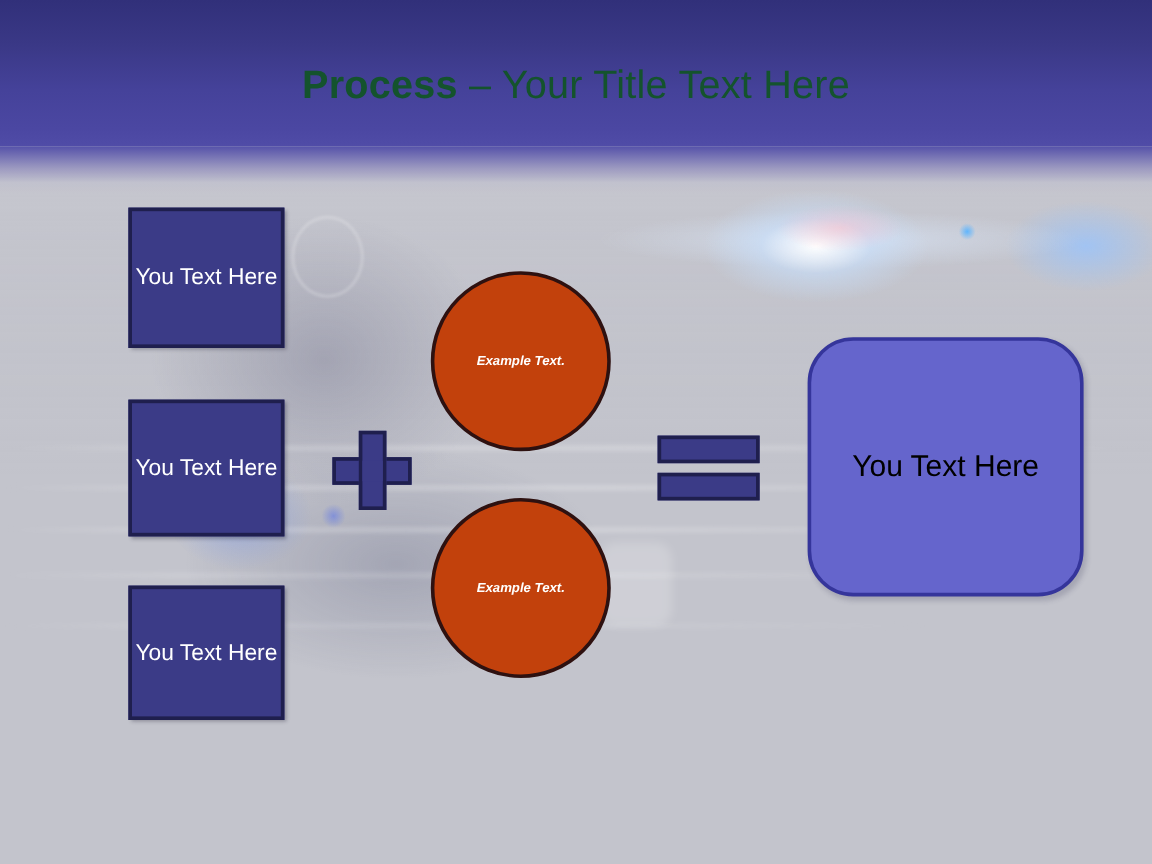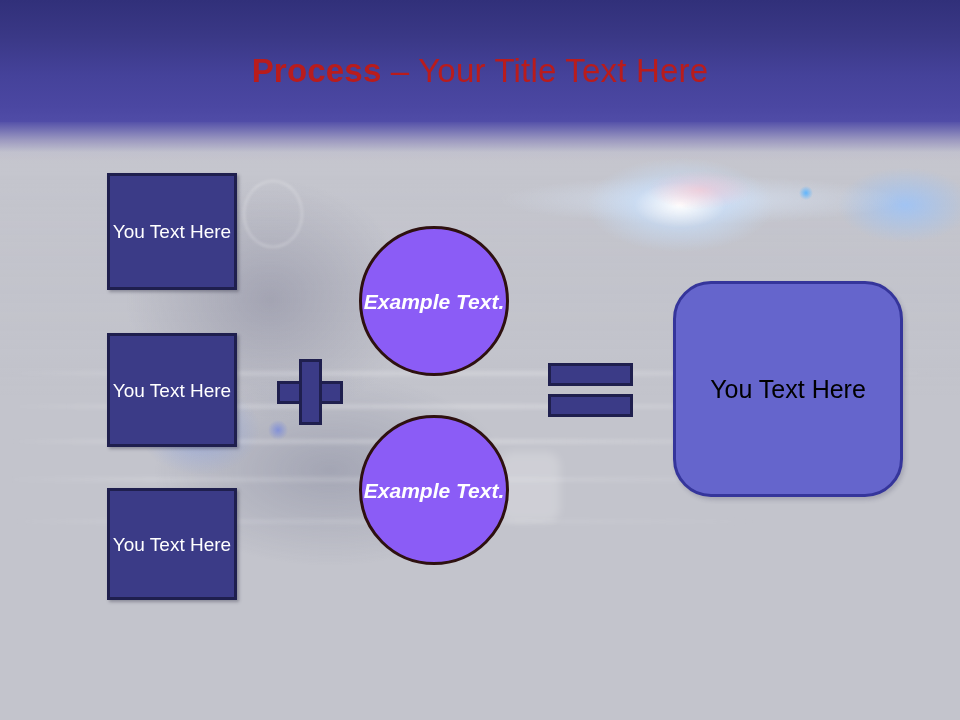--- a/index.html
+++ b/index.html
@@ -83,21 +83,21 @@
     position: absolute;
     left: 0; top: 122px;
     width: 960px; height: 40px;
     background: linear-gradient(180deg, rgba(76,72,166,0.92) 0%, rgba(120,115,180,0.55) 45%, rgba(175,172,200,0.22) 75%, rgba(195,196,204,0.0) 100%);
   }
   .title {
     position: absolute;
     left: 0; top: 51px;
     width: 960px;
     text-align: center;
-    color: #b91c1c;
+    color: #14532d;
     font-size: 33px;
     line-height: 40px;
     letter-spacing: 0.2px;
     white-space: nowrap;
   }
   .title .bold { font-weight: bold; }
   .title .light { font-weight: normal; }
 
   
   .inbox {
@@ -145,25 +145,25 @@
     box-sizing: border-box;
   }
   .equals .bar-top { top: 0; }
   .equals .bar-bot { top: 31px; }
 
   
   .circle {
     position: absolute;
     width: 150px; height: 150px;
     border-radius: 50%;
-    background: #8b5cf6;
+    background: #c2410c;
     border: 3px solid #2e1110;
     box-sizing: border-box;
     color: #ffffff;
-    font-size: 21px;
+    font-size: 11px;
     font-weight: bold;
     font-style: italic;
     line-height: 23px;
     display: flex;
     align-items: center;
     justify-content: center;
     text-align: center;
   }
   #circle-1 { left: 359px; top: 226px; }
   #circle-2 { left: 359px; top: 415px; }

